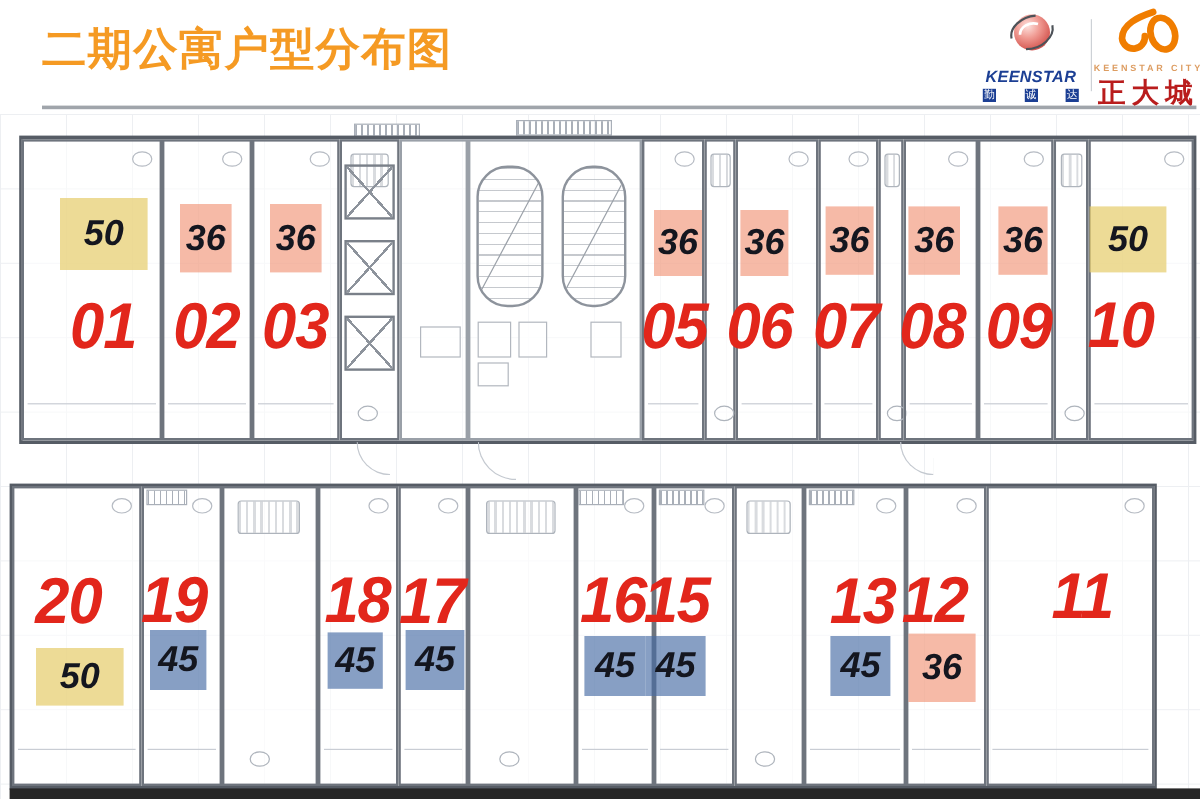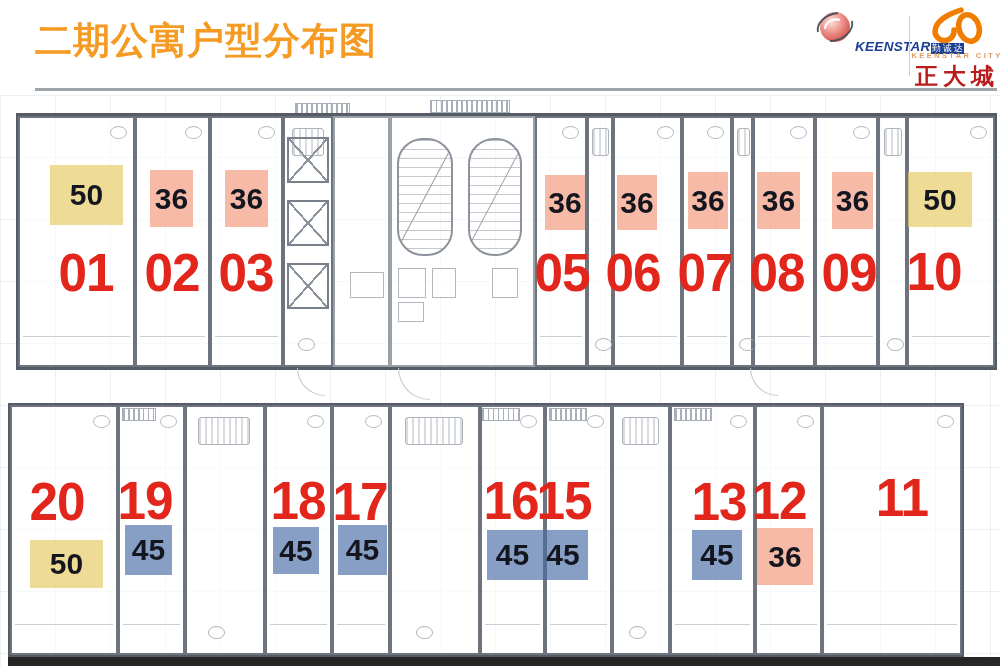--- a/index.html
+++ b/index.html
@@ -4,32 +4,32 @@
 <style>
   * { box-sizing: border-box; margin: 0; padding: 0; }
   html,body { background:#fff; }
   .page { position:relative; width:1000px; height:666px; background:#fff; overflow:hidden;
           font-family:"Liberation Sans","DejaVu Sans",sans-serif; }
 
   
   .title { position:absolute; left:35px; top:16px; font-size:37px; font-weight:800;
            color:#f59a23; letter-spacing:1px; white-space:nowrap; }
   .rule { position:absolute; left:35px; top:88px; width:962px; height:3px; background:#8f959c; opacity:.85; }
-  .ks { position:absolute; left:813px; top:8px; width:92px; display:flex; flex-direction:row; align-items:flex-end; }
+  .ks { position:absolute; left:813px; top:8px; width:92px; display:flex; flex-direction:column; align-items:center; }
   .ks-name { font-size:13.5px; font-style:italic; font-weight:800; color:#1c3f94; letter-spacing:.3px; margin-top:1px; }
   .ks-sub { width:80px; display:flex; justify-content:space-between; margin-top:3px; }
   .ks-sub i { width:11px; height:11px; background:#1c3f94; color:#fff; font-size:9px; font-style:normal;
               display:flex; align-items:center; justify-content:center; }
   .bdiv { position:absolute; left:909px; top:16px; width:1px; height:60px; background:#cdd1d6; }
   .uc { position:absolute; left:915px; top:6px; width:84px; display:flex; flex-direction:column; align-items:center; }
   .uc-tag { font-size:7.5px; letter-spacing:2.4px; color:#dd9d62; font-weight:700; white-space:nowrap; margin-top:1px; }
   .uc-name { font-size:23px; font-weight:800; color:#b91c1c; letter-spacing:5px; white-space:nowrap; margin-top:1px; }
 
   
-  .plan { position:absolute; inset:0; }
+  .plan { position:absolute; inset:0;font-style:italic; }
   .gridbg { position:absolute; left:0; top:95px; width:1000px; height:571px;
     background-image:linear-gradient(#edeff2 1px, transparent 1px),
                      linear-gradient(90deg,#edeff2 1px, transparent 1px);
     background-size:55px 62px; }
   .outline { position:absolute; border:3px solid #565c65; }
   .unit { position:absolute; border:2px solid #6e747d; background:rgba(255,255,255,.55); }
   .unit::before { content:""; position:absolute; left:3px; right:3px; bottom:28px; border-top:1px solid #c9cdd4; }
   .unit::after { content:""; position:absolute; right:6px; top:8px; width:15px; height:11px;
                  border:1px solid #b6bbc3; border-radius:50%; }
   .svc { position:absolute; border:2px solid #6e747d; background:rgba(255,255,255,.7); }

